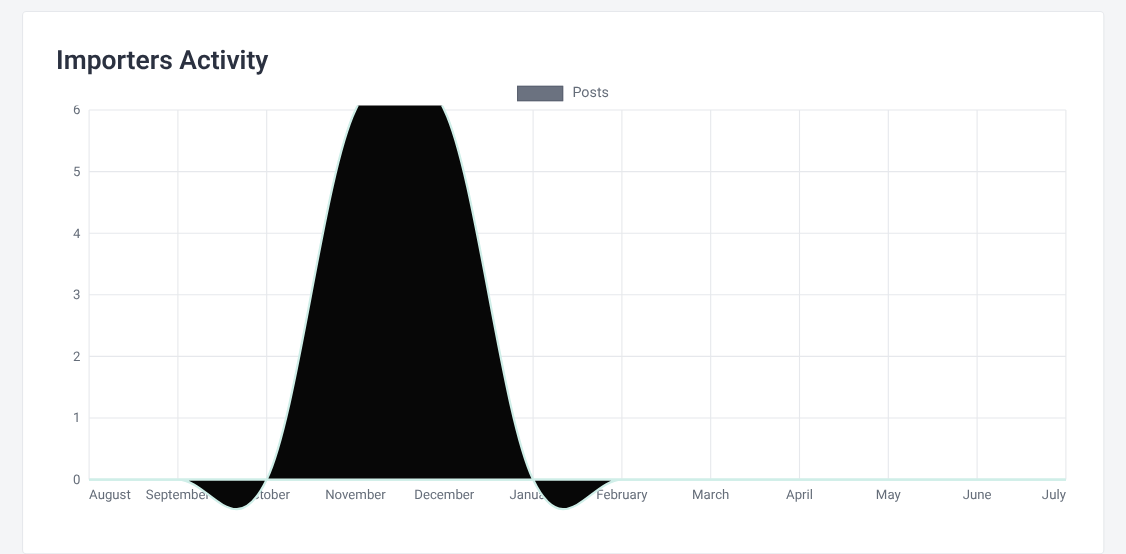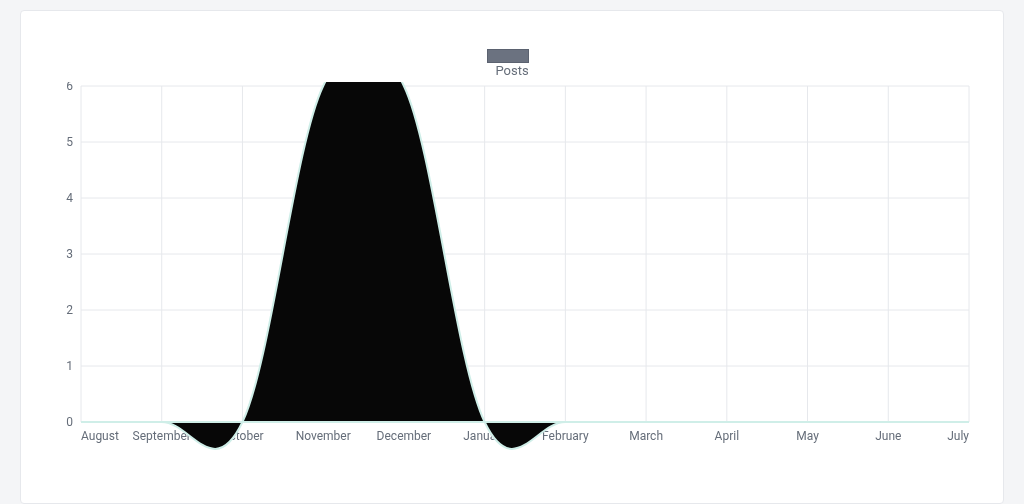--- a/index.html
+++ b/index.html
@@ -29,21 +29,20 @@
     font-weight: 600;
     color: #2b3140;
     margin: 0 0 6px 0;
   }
   .legend {
     display: flex;
     align-items: center;
     justify-content: center;
     margin-top: 8px;
     margin-bottom: 4px;
-    flex-direction: column;
   }
   .legend-swatch {
     width: 40px;
     height: 12px;
     background: #6b7280;
     border: 1px solid #5b6270;
     margin-right: 8px;
   }
   .legend-label {
     font-size: 13px;
@@ -73,20 +72,21 @@
   .area-fill {
     fill: #070707;
     stroke: #cfeee8;
     stroke-width: 2;
   }
 </style>
 </head>
 <body>
 
 <div class="card">
+  <h1 class="title">Importers Activity</h1>
 
   <div class="legend">
     <span class="legend-swatch"></span>
     <span class="legend-label">Posts</span>
   </div>
 
   <div class="chart-wrap">
     <svg id="chart-svg" width="924" height="370">
         <line x1="30" y1="340" x2="918" y2="340" class="zero-line"></line>
         <text x="22" y="344" text-anchor="end" class="axis-text">0</text>

